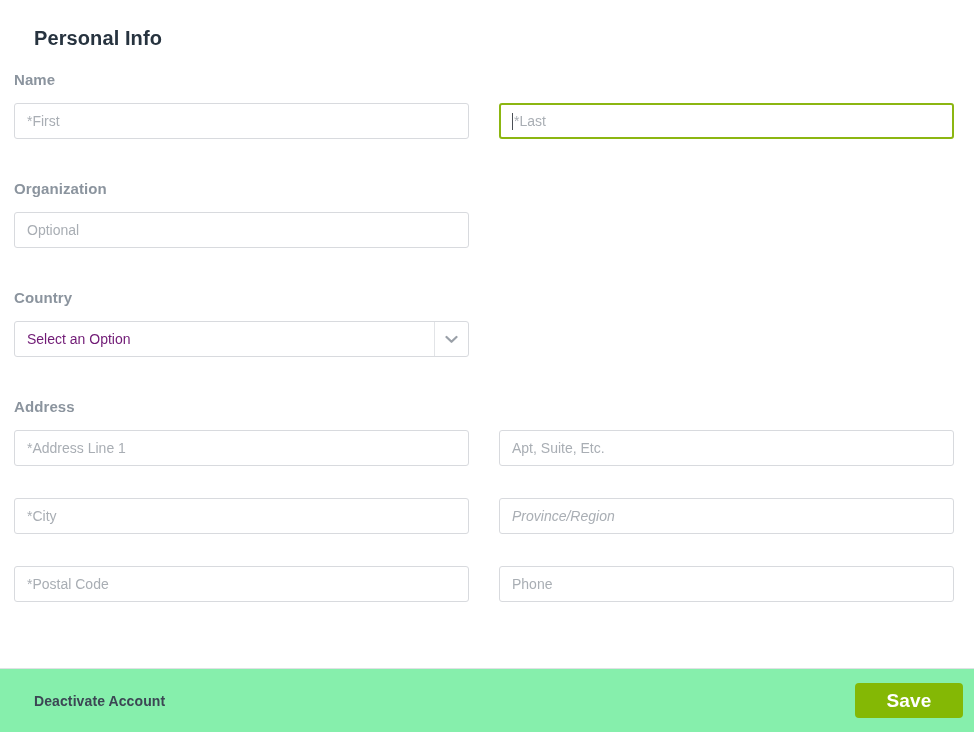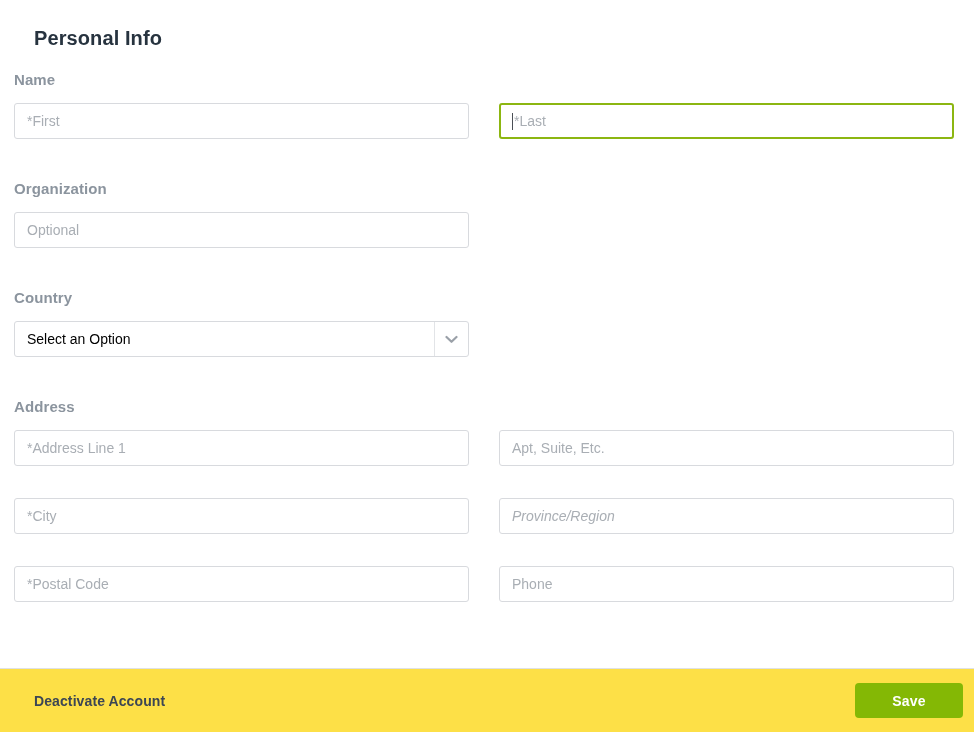--- a/index.html
+++ b/index.html
@@ -82,38 +82,38 @@
     background: #ffffff;
     display: flex;
     align-items: stretch;
   }
   .select-value {
     flex: 1 1 auto;
     display: flex;
     align-items: center;
     padding-left: 12px;
     font-size: 14px;
-    color: #000000;
+    color: #701a75;
     white-space: nowrap;
     overflow: hidden;
   }
   .select-arrow {
     flex: 0 0 34px;
     border-left: 1px solid #e2e4e7;
     display: flex;
     align-items: center;
     justify-content: center;
   }
   .select-arrow svg { display: block; }
 
   .footer {
     position: absolute;
     left: 0; right: 0; bottom: 0;
     height: 64px;
-    background: #fde047;
+    background: #86efac;
     border-top: 1px solid #dfe1e4;
     display: flex;
     align-items: center;
   }
   .deactivate {
     position: absolute;
     left: 34px;
     font-size: 14px;
     font-weight: bold;
     color: #3c4654;
@@ -122,21 +122,21 @@
   }
   .save-btn {
     position: absolute;
     right: 11px;
     width: 108px;
     height: 35px;
     background: #84b805;
     border: none;
     border-radius: 4px;
     color: #ffffff;
-    font-size: 14px;
+    font-size: 19px;
     font-weight: bold;
     font-family: "Liberation Sans", sans-serif;
     cursor: pointer;
     display: flex;
     align-items: center;
     justify-content: center;
     letter-spacing: 0.2px;
   }
 </style>
 </head>

